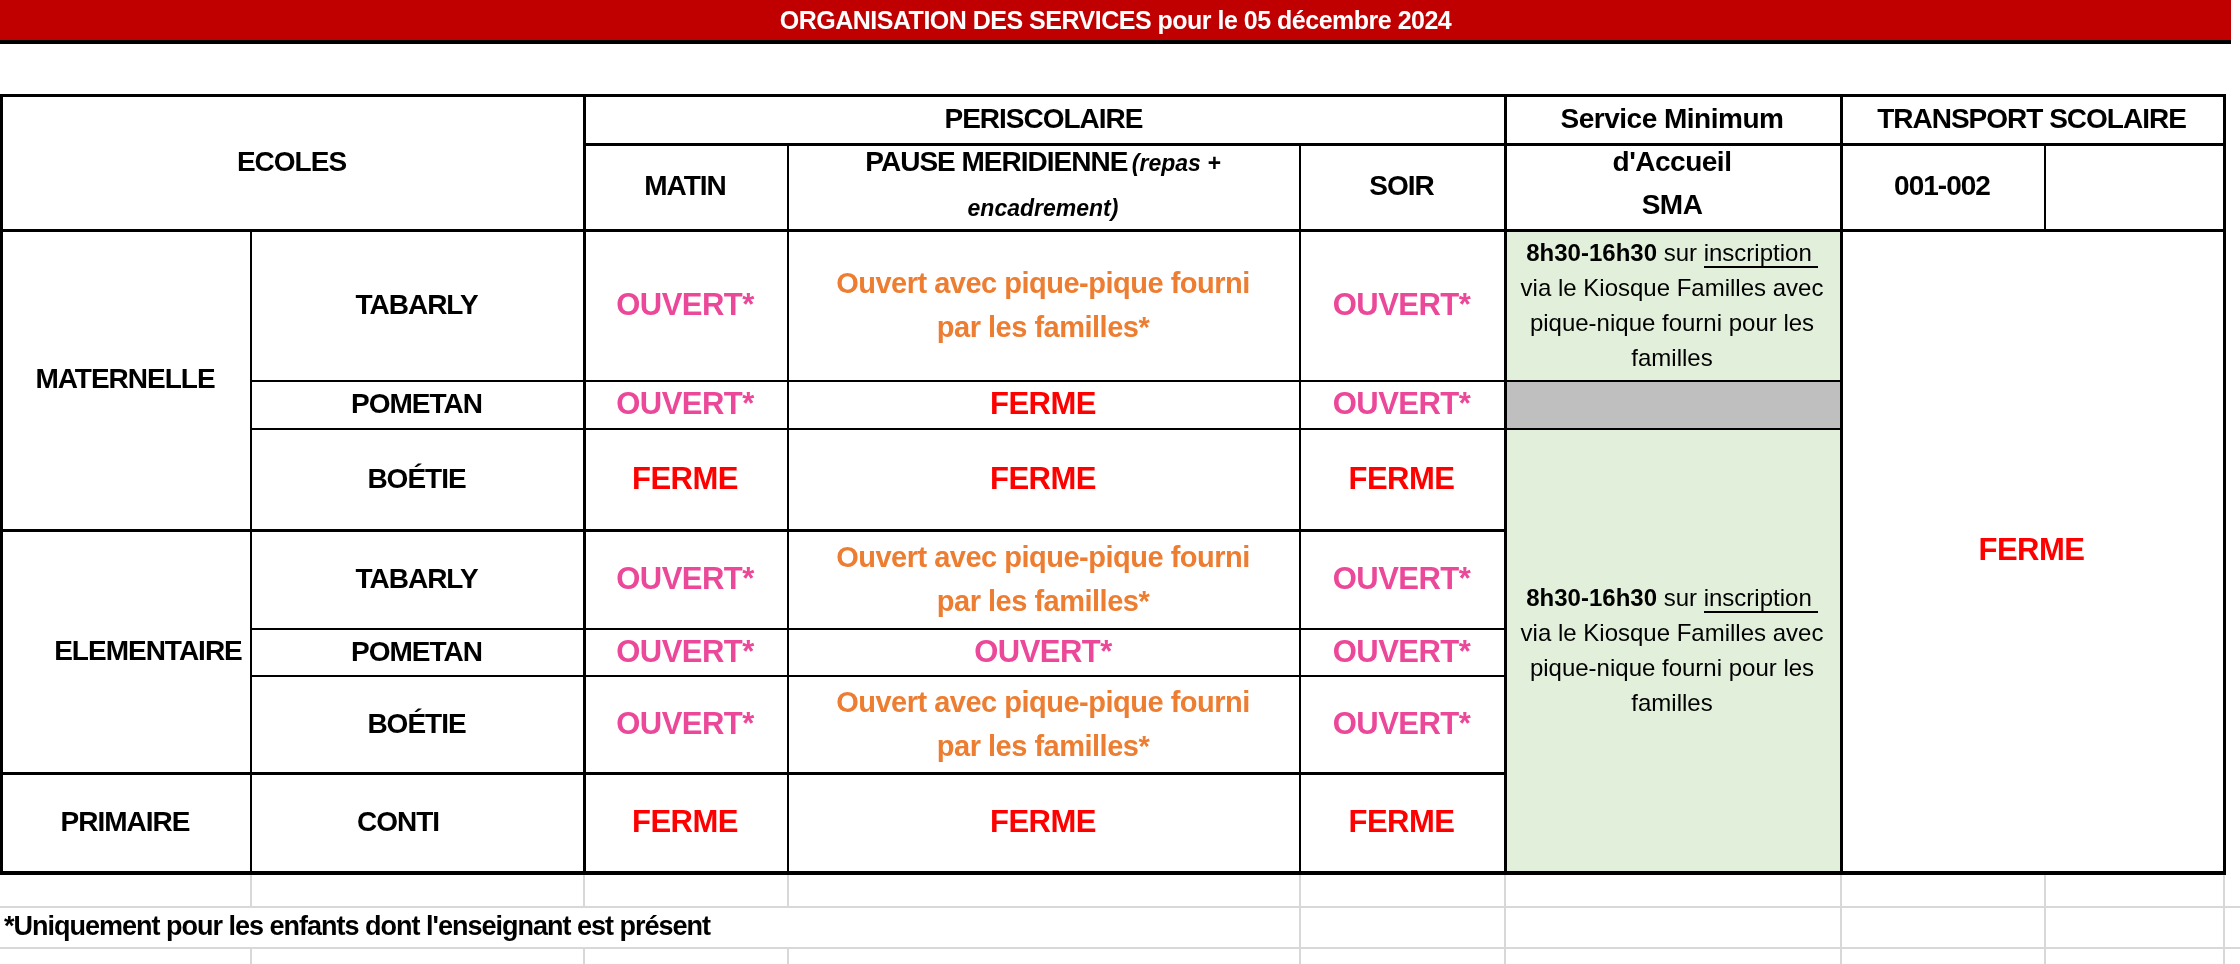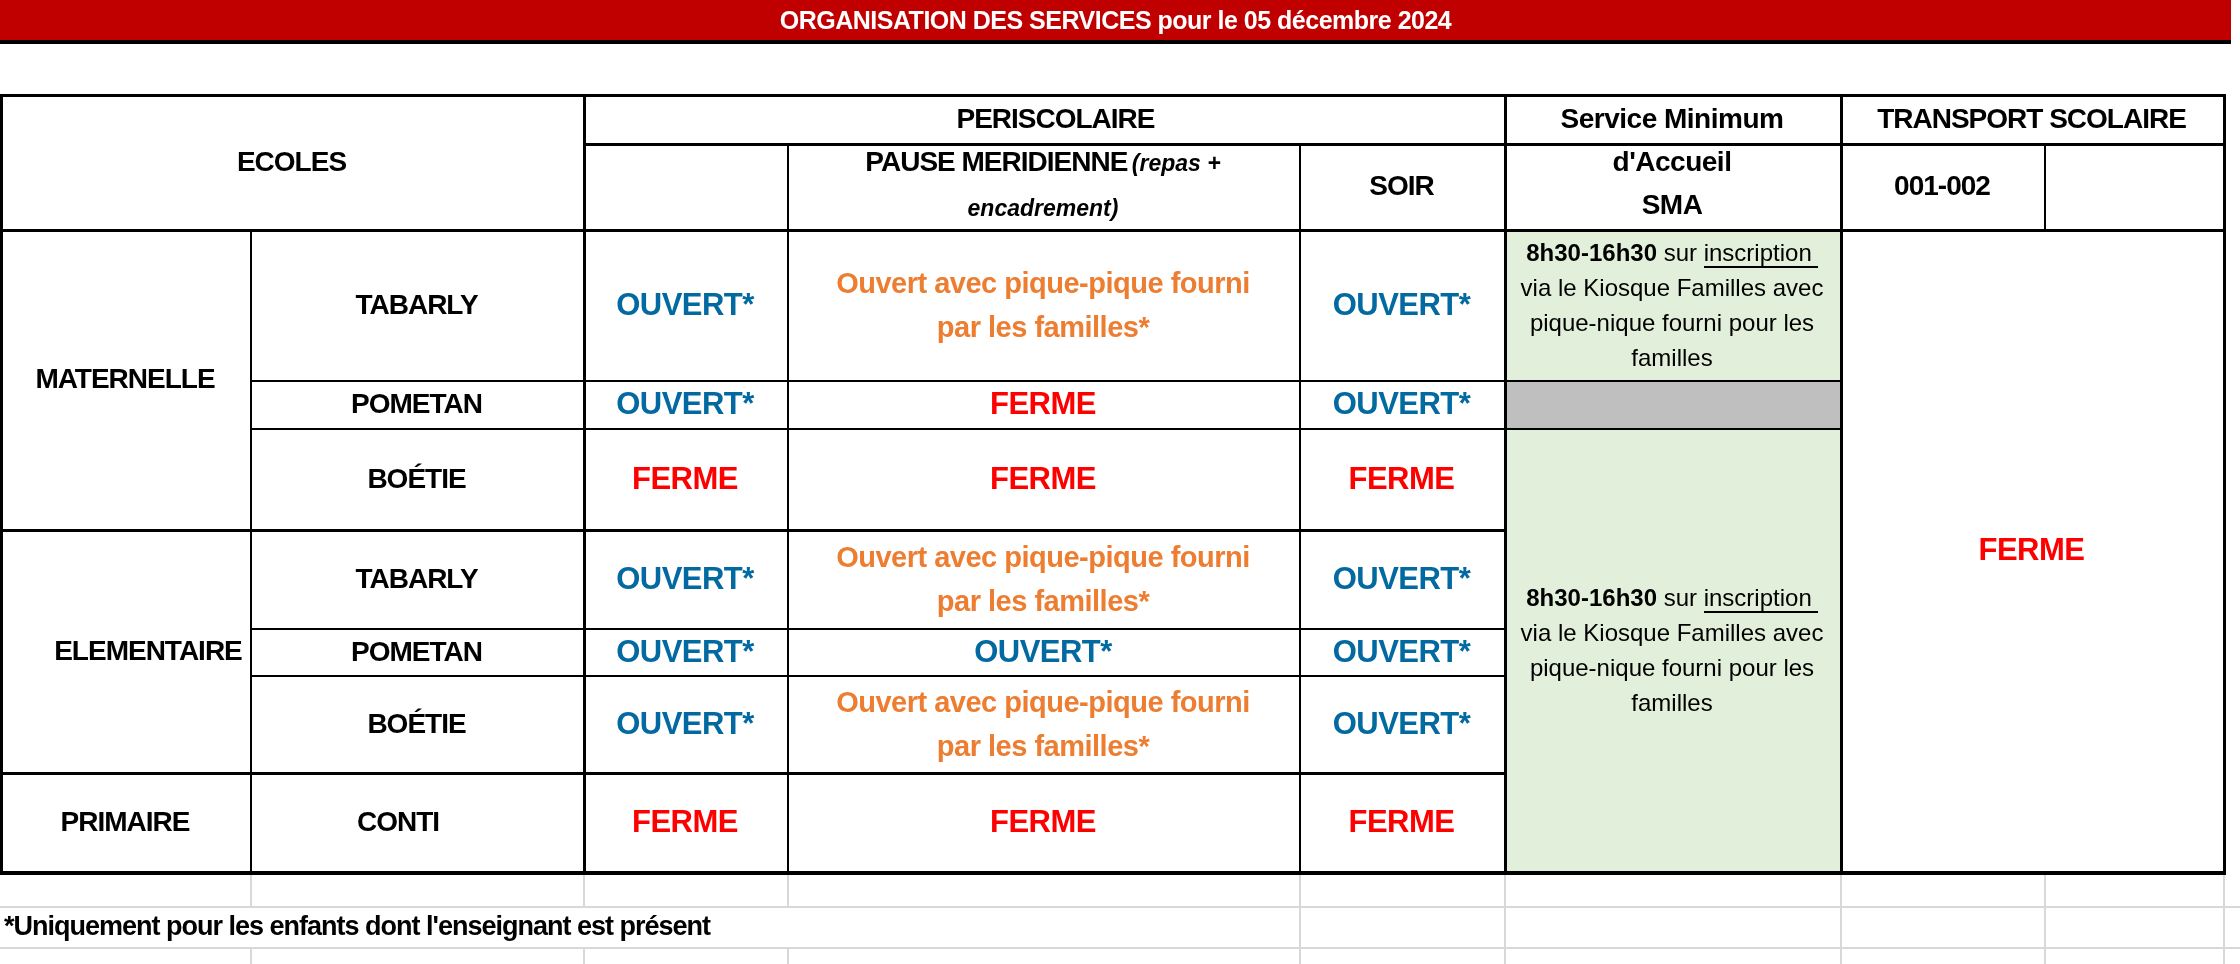--- a/index.html
+++ b/index.html
@@ -15,21 +15,21 @@
     position:absolute;left:0;top:0;width:2231px;height:40px;background:#C00000;
     display:flex;align-items:center;justify-content:center;z-index:2;
   }
   .banner span{color:#ffffff;font-weight:bold;font-size:25px;letter-spacing:-0.5px;}
   .hline,.vline{position:absolute;background:#000;z-index:5;}
   .gline{position:absolute;background:#D8D8D8;z-index:1;}
   .hdr{font-weight:bold;font-size:28px;letter-spacing:-1px;}
   .school{font-weight:bold;font-size:28px;letter-spacing:-1px;border-radius:13px;}
   .group{font-weight:bold;font-size:28px;letter-spacing:-1px;}
   .status{font-weight:bold;font-size:31px;letter-spacing:-0.5px;}
-  .v-open{color:#0369a1;}
+  .v-open{color:#ec4899;}
   .v-closed{color:#FF0000;border-radius:20px;}
   .picnic{color:#ED7D31;font-weight:bold;font-size:29px;line-height:44px;white-space:pre-line;letter-spacing:-0.5px;}
   .pre{white-space:pre-line;}
   .sma-hdr{font-weight:bold;font-size:28px;line-height:43px;letter-spacing:-0.5px;}
   .pause-header .ph-main{font-weight:bold;font-size:28px;letter-spacing:-1px;}
   .pause-header .ph-sub{font-weight:bold;font-style:italic;font-size:23px;letter-spacing:0;}
   .pause-header .ph-wrap{display:inline-block;max-width:480px;line-height:42px;}
   .bg-green{background:#E2EFDA;}
   .bg-gray{background:#BFBFBF;}
   .sma-note{font-size:24px;letter-spacing:0;}
@@ -46,26 +46,27 @@
 <body>
 
 <div class="screen">
 
   <div class="banner">
     <span>ORGANISATION DES SERVICES pour le 05 décembre 2024</span>
   </div>
   <div class="hline" style="left:0;top:40px;width:2231px;height:4px;"></div>
 
   <div class="cell hdr" style="left:0;top:94px;width:583px;height:135px;">ECOLES</div>
-  <div class="cell hdr" style="left:583px;top:94px;width:921px;height:49px;margin-left:12px;">PERISCOLAIRE</div>
+  <div class="cell hdr" style="left:583px;top:94px;width:921px;height:49px;">PERISCOLAIRE</div>
   <div class="cell sma-hdr pre" style="left:1504px;top:94px;width:336px;height:135px;">Service Minimum
 d'Accueil
 SMA</div>
   <div class="cell hdr" style="left:1840px;top:94px;width:383px;height:49px;">TRANSPORT SCOLAIRE</div>
 
+  <div class="cell hdr" style="left:583px;top:143px;width:204px;height:86px;">MATIN</div>
   <div class="cell pause-header" style="left:787px;top:143px;width:512px;height:86px;">
     <span class="ph-wrap"><span class="ph-main">PAUSE MERIDIENNE</span> <span class="ph-sub">(repas + encadrement)</span></span>
   </div>
   <div class="cell hdr" style="left:1299px;top:143px;width:205px;height:86px;">SOIR</div>
   <div class="cell hdr" style="left:1840px;top:143px;width:204px;height:86px;">001-002</div>
 
   <div class="cell group" style="left:0;top:229px;width:250px;height:300px;">MATERNELLE</div>
   <div class="cell group" style="left:0;top:529px;width:296px;height:243px;">ELEMENTAIRE</div>
   <div class="cell group" style="left:0;top:772px;width:250px;height:99px;text-align:center;">PRIMAIRE</div>
 

